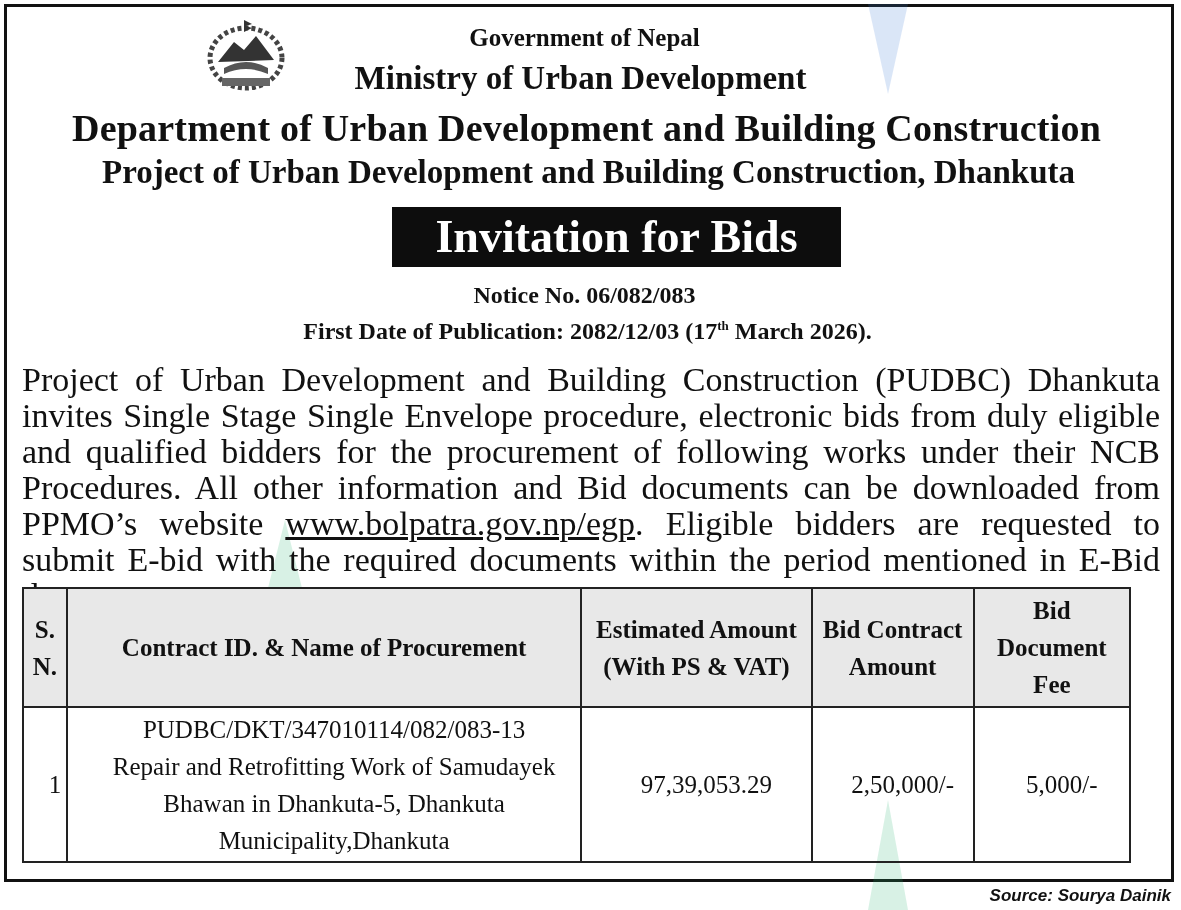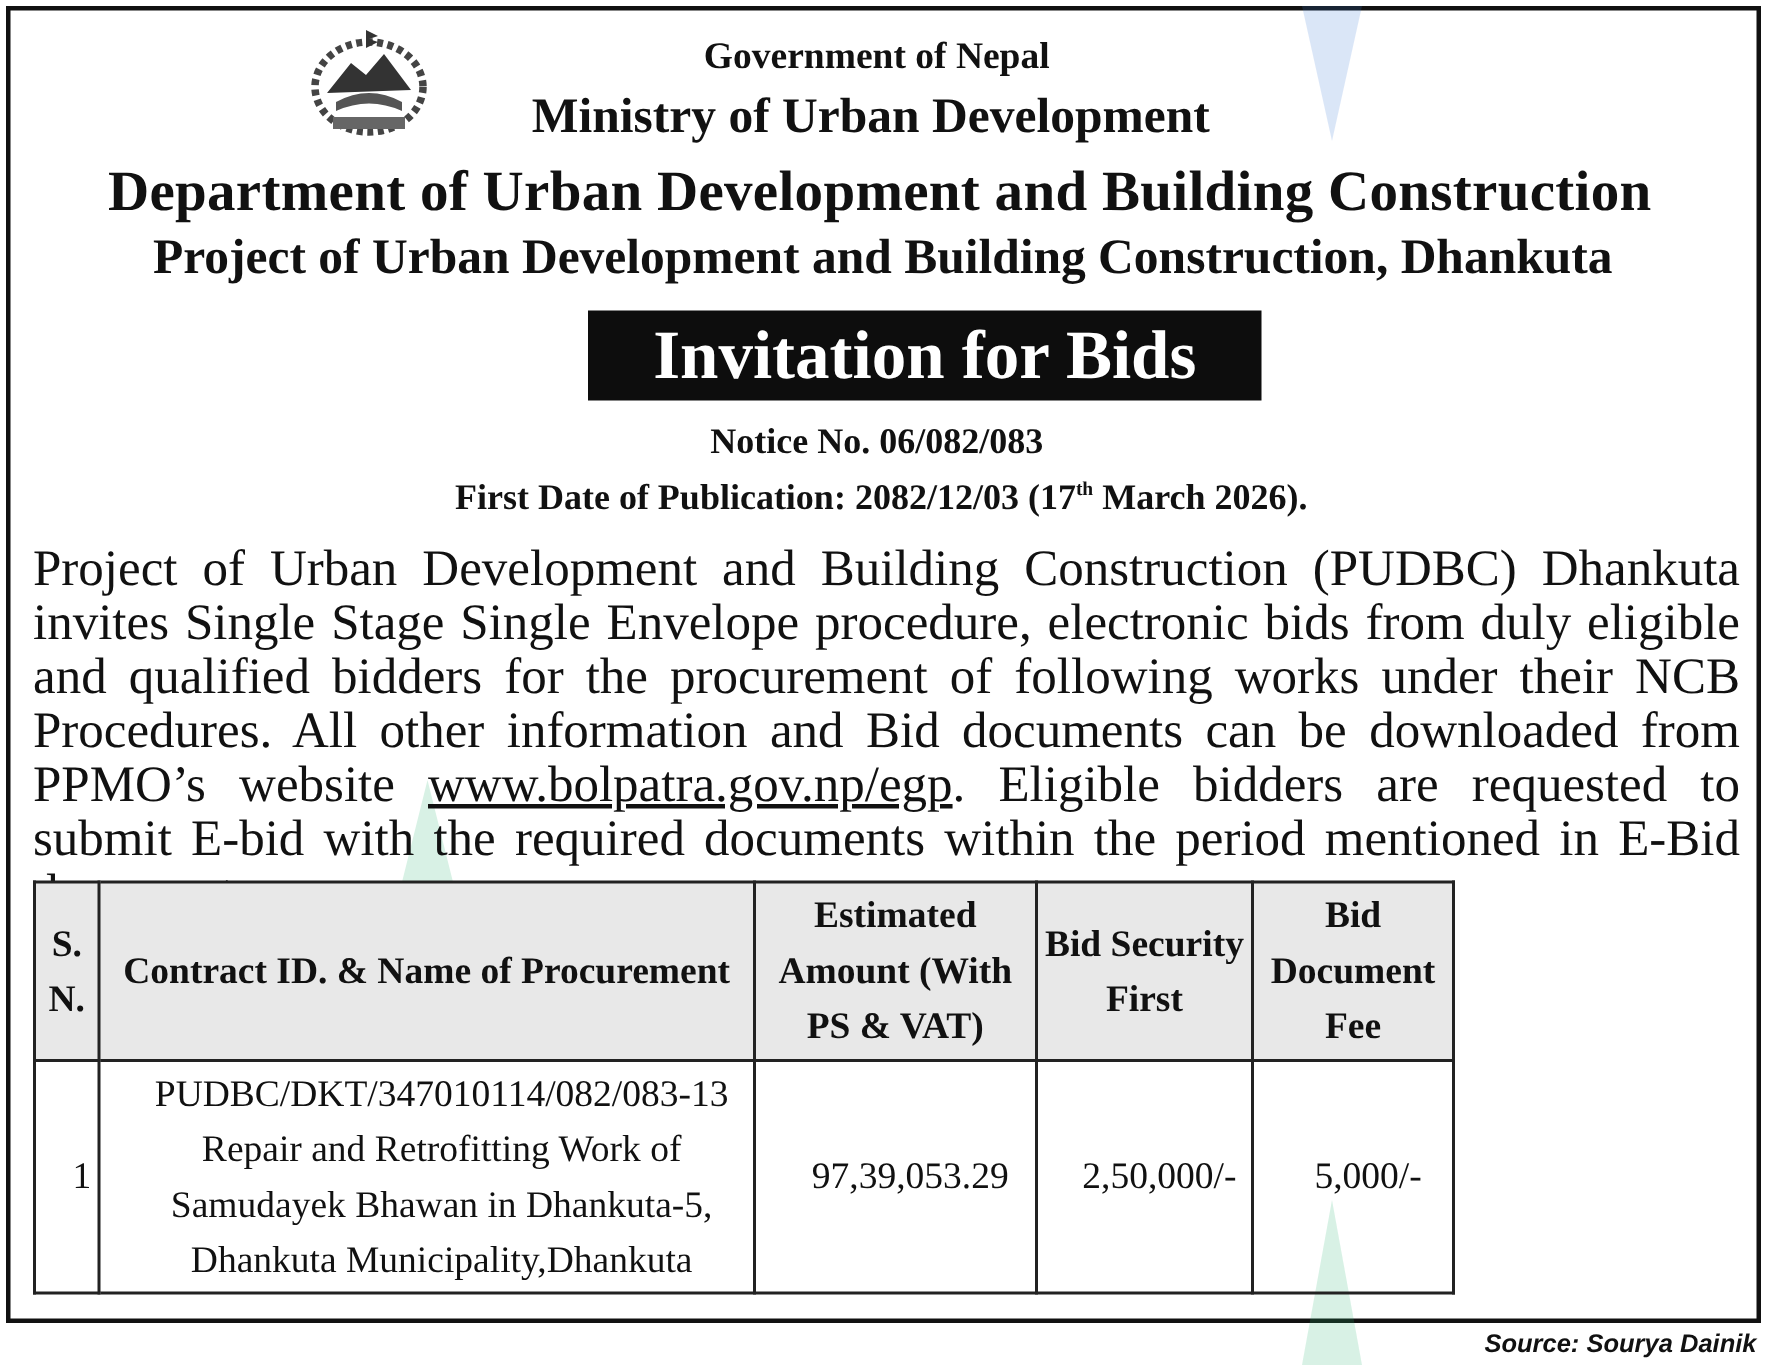--- a/index.html
+++ b/index.html
@@ -10,21 +10,21 @@
   .gov { top:24px; font-size:25px; left:-6px; }
   .ministry { top:60px; font-size:33px; left:-10px; }
   .dept { top:106px; font-size:38px; left:-4px; letter-spacing:0.2px; }
   .project { top:154px; font-size:33px; left:-2px; }
   .ifb-wrap { position:absolute; top:207px; left:369px; width:449px; height:60px; background:#0d0d0d; color:#fff; font-weight:bold; font-size:46px; text-align:center; line-height:60px;margin-left:23px; }
   .notice { top:282px; font-size:24px; left:-6px; }
   .pubdate { top:318px; font-size:24px; left:-3px; }
   .pubdate sup { font-size:13px; }
   .para { position:absolute; left:22px; top:362px; width:1138px; font-size:34px; line-height:36px; text-align:justify; text-align-last:left; }
   .para a { color:#111; text-decoration:underline; }
-  table.bids { position:absolute; left:22px; top:587px; width:948px; border-collapse:collapse; font-size:25px; }
+  table.bids { position:absolute; left:22px; top:587px; width:1109px; border-collapse:collapse; font-size:25px; }
   table.bids th, table.bids td { border:2px solid #222; text-align:center; vertical-align:middle; padding:0 4px; }
   table.bids th { background:#e8e8e8; font-weight:bold; height:117px; line-height:37px; }
   table.bids td { height:153px; line-height:37px;padding-left:24px; }
   .source { position:absolute; right:10px; top:886px; font-family:"Liberation Sans", sans-serif; font-style:italic; font-size:17px; color:#111;font-weight:bold; }
   .wm { position:absolute; opacity:0.18; pointer-events:none; }
 </style>
 </head>
 <body>
 
 <div class="frame"></div>
@@ -65,21 +65,21 @@
       <col style="width:531px">
       <col style="width:239px">
       <col style="width:166px">
       <col style="width:161px">
     </colgroup>
   <tbody>
       <tr>
     <th>S. N.</th>
     <th>Contract ID. &amp; Name of Procurement</th>
     <th>Estimated Amount (With PS &amp; VAT)</th>
-    <th>Bid Security First</th>
+    <th>Bid Contract Amount</th>
     <th>Bid Document Fee</th>
   </tr>
   <tr>
     <td>1</td>
     <td>
           <div>PUDBC/DKT/347010114/082/083-13</div>
           <div style="padding:0 6px">Repair and Retrofitting  Work of Samudayek Bhawan in Dhankuta-5, Dhankuta Municipality,Dhankuta</div>
         </td>
     <td>97,39,053.29</td>
     <td>2,50,000/-</td>

